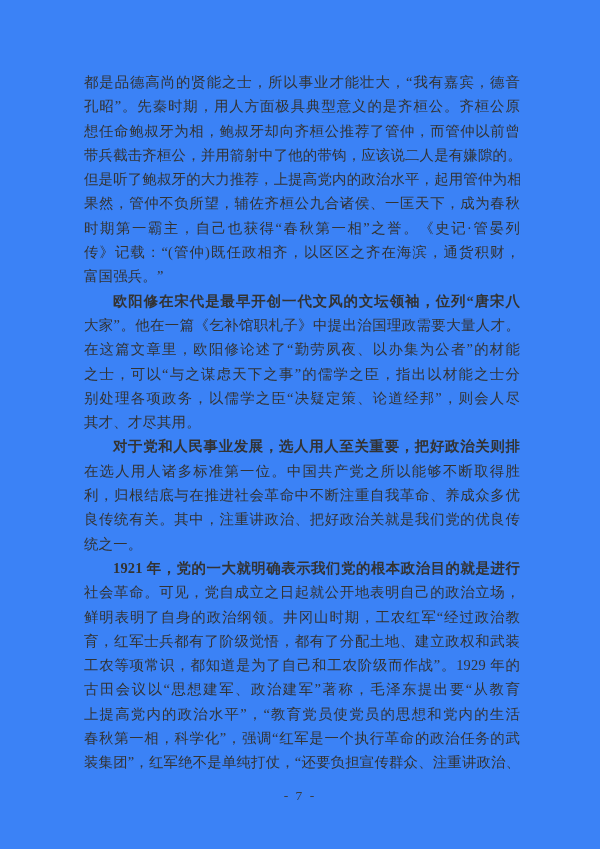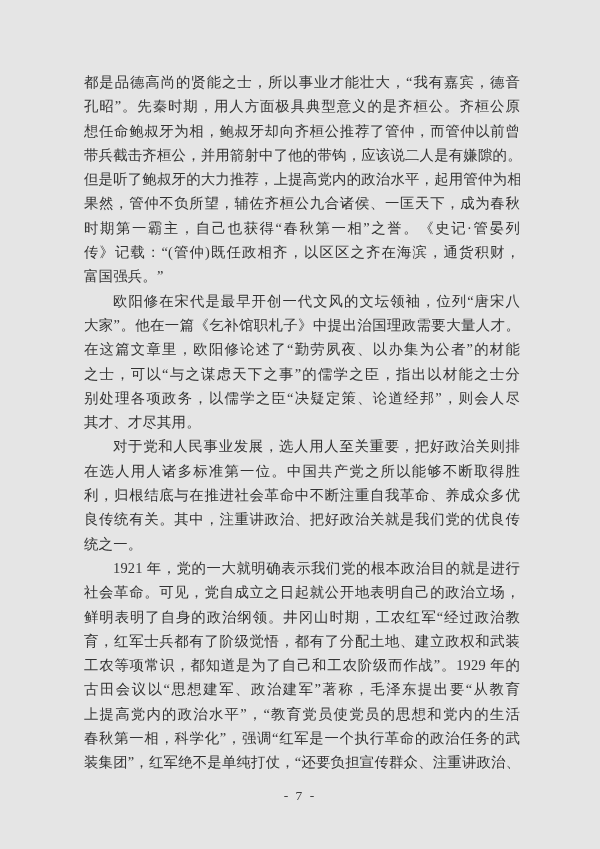--- a/index.html
+++ b/index.html
@@ -4,21 +4,21 @@
 <style>
   html, body {
     margin: 0;
     padding: 0;
     background: #ffffff;
   }
   .page {
     position: relative;
     width: 600px;
     height: 849px;
-    background: #e5e5e5;
+    background: #3b82f6;
     overflow: hidden;
     font-family: "Liberation Serif", "DejaVu Serif", serif;
     color: #333333;
   }
   .body-text {
     position: absolute;
     left: 84px;
     top: 70px;
     width: 436px;
   }
@@ -37,20 +37,21 @@
     text-justify: inter-character;
     overflow: hidden;
     white-space: nowrap;
   }
   .line.flush {
     text-align: left;
     text-align-last: left;
   }
   .line.first {
     text-indent: 29px;
+    font-weight: bold;
   }
   .footer {
     position: absolute;
     left: 0;
     top: 786px;
     width: 100%;
     text-align: center;
   }
   .page-number {
     font-size: 13.5px;

